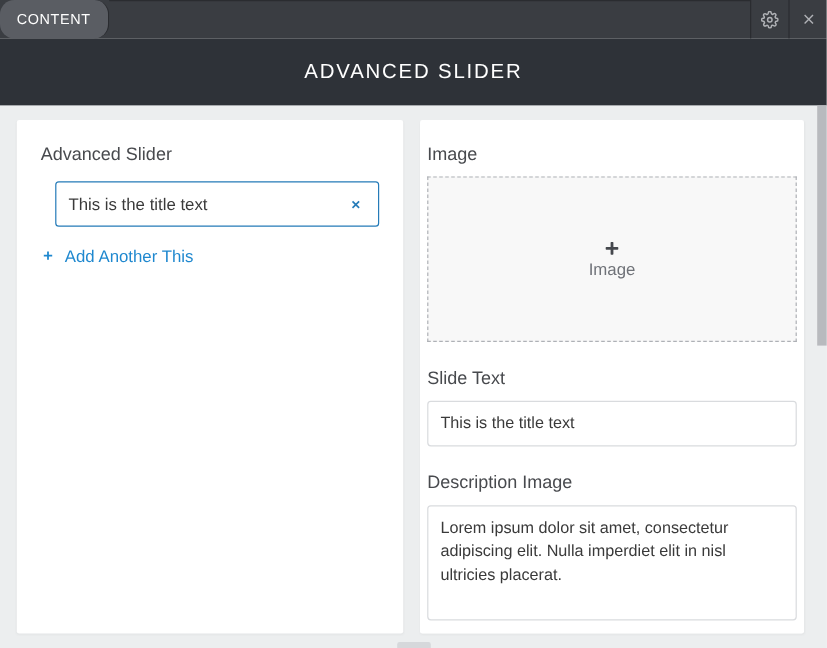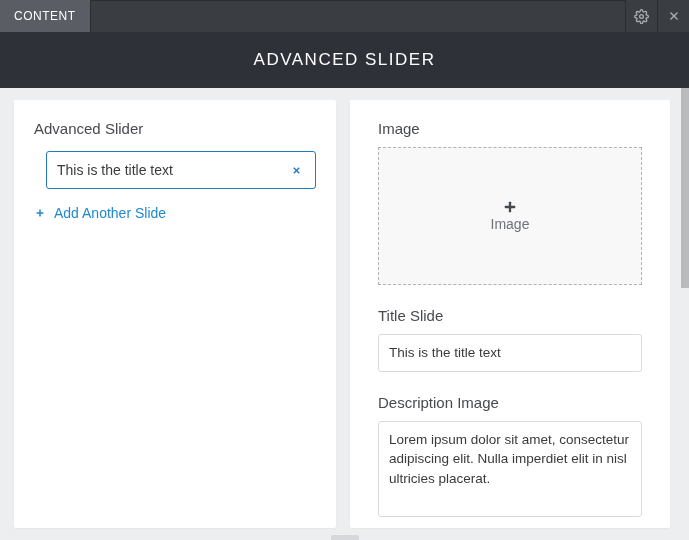--- a/index.html
+++ b/index.html
@@ -23,20 +23,21 @@
     .tab {
       padding: 0 14px;
       display: flex;
       align-items: center;
       font-size: 12px;
       font-weight: 500;
       letter-spacing: 0.5px;
       color: #b0b2b6;
       cursor: pointer;
       border-right: 1px solid #2a2c30;
+      border-radius: 12px;
     }
     .tab.active {
       background: #5a5d63;
       color: #fff;
     }
     .top-bar-spacer {
       flex: 1;
       border-top: 1px solid #2a2c30;
     }
     .top-bar-actions {
@@ -74,21 +75,21 @@
       background: #fff;
       border-radius: 2px;
       box-shadow: 0 1px 2px rgba(0,0,0,0.04);
     }
     .left-panel {
       flex: 0 0 322px;
       padding: 20px 20px;
     }
     .right-panel {
       flex: 1;
-      padding: 20px 28px;
+      padding: 20px 6px;
       overflow-y: auto;
       margin-right: 19px;
     }
     .panel-title {
       color: #484a4e;
       font-size: 15px;
       font-weight: 400;
       margin-bottom: 14px;
     }
     .slide-row {
@@ -271,40 +272,40 @@
       </div>
     </div>
 
     <div class="add-another">
       <span>
         <svg width="12" height="12" viewBox="0 0 24 24" fill="none" stroke="currentColor" stroke-width="3">
           <line x1="12" y1="5" x2="12" y2="19"></line>
           <line x1="5" y1="12" x2="19" y2="12"></line>
         </svg>
       </span>
-      <span>Add Another Slide</span>
+      <span>Add Another This</span>
     </div>
   </div>
 
   <div class="panel right-panel">
     <div class="field-group">
       <div class="field-label">Image</div>
       <div class="image-drop">
         <div class="image-drop-plus">
           <svg width="14" height="14" viewBox="0 0 24 24" fill="currentColor">
             <rect x="10" y="3" width="4" height="18" rx="1"></rect>
             <rect x="3" y="10" width="18" height="4" rx="1"></rect>
           </svg>
         </div>
         <div class="image-drop-label">Image</div>
       </div>
     </div>
 
     <div class="field-group">
-      <div class="field-label">Title Slide</div>
+      <div class="field-label">Slide Text</div>
       <input type="text" class="text-input" value="This is the title text" style="">
     </div>
 
     <div class="field-group">
       <div class="field-label">Description Image</div>
       <textarea class="text-input desc-area" style="">Lorem ipsum dolor sit amet, consectetur adipiscing elit. Nulla imperdiet elit in nisl ultricies placerat.</textarea>
     </div>
   </div>
 
   <div class="scroll-track">

